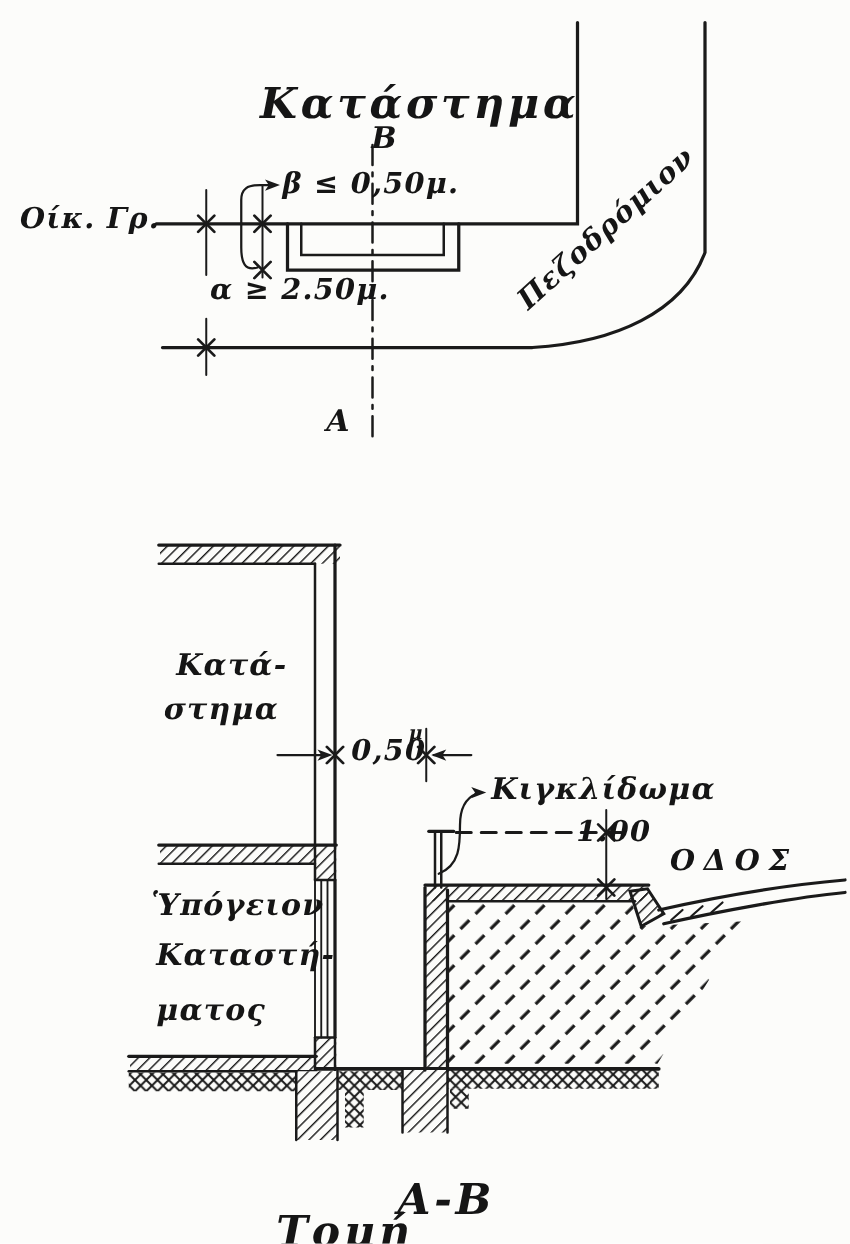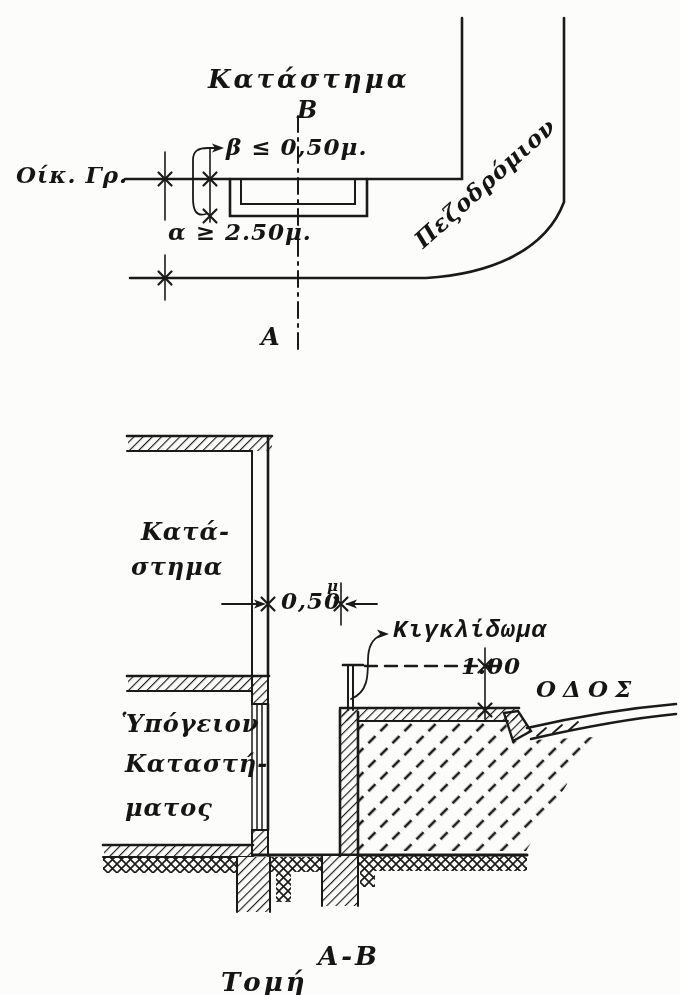--- a/index.html
+++ b/index.html
@@ -7,21 +7,21 @@
     position:relative;width:680px;height:995px;
     background:#fcfcfa;overflow:hidden;
     font-family:"DejaVu Serif", serif;
   }
   .draw{position:absolute;left:0;top:0;}
   .lbl{
     position:absolute;color:#151515;white-space:nowrap;
     font-family:"DejaVu Serif", serif;font-style:italic;font-weight:700;
     line-height:1;letter-spacing:1px;
   }
-  .lbl.big{font-size:26px;letter-spacing:3px;text-align:center;}
+  .lbl.big{font-size:34px;letter-spacing:3px;text-align:center;}
   .lbl.med{font-size:24px;}
   .lbl.dim{font-size:23px;}
   .lbl.small{font-size:15px;}
   .rot{transform:rotate(-42deg);transform-origin:50% 50%;text-align:center;}
 </style>
 </head>
 <body>
 
 <div class="sheet">
 
@@ -149,21 +149,21 @@
   <div class="lbl dim" style="left:226px;top:135px;text-align:center;">β ≤ 0,50μ.</div>
   <div class="lbl dim" style="left:16px;top:163px;">Οίκ. Γρ.</div>
   <div class="lbl dim" style="left:168px;top:220px;">α ≥ 2.50μ.</div>
   <div class="lbl dim rot" style="left:397px;top:178px;width:160px;">Πεζοδρόμιον</div>
   <div class="lbl med" style="left:261px;top:325px;">Α</div>
 
   <div class="lbl med" style="left:141px;top:520px;">Κατά-</div>
   <div class="lbl med" style="left:131px;top:555px;">στημα</div>
   <div class="lbl dim" style="left:281px;top:589px;">0,50</div>
   <div class="lbl small" style="left:327px;top:579px;">μ</div>
-  <div class="lbl med" style="left:393px;top:619px;font-family:Liberation Mono, monospace;">Κιγκλίδωμα</div>
+  <div class="lbl med" style="left:393px;top:619px;">Κιγκλίδωμα</div>
   <div class="lbl dim" style="left:461px;top:654px;">1.00</div>
   <div class="lbl dim" style="left:536px;top:677px;letter-spacing:7px;">ΟΔΟΣ</div>
   <div class="lbl med" style="left:121px;top:712px;">Ὑπόγειον</div>
   <div class="lbl med" style="left:125px;top:752px;">Καταστή-</div>
   <div class="lbl med" style="left:125px;top:796px;">ματος</div>
 
   <div class="lbl big" style="left:221px;top:941px;margin-top:28px;">Τομή</div>
   <div class="lbl big" style="left:318px;top:943px;">Α-Β</div>
 
 </div>

